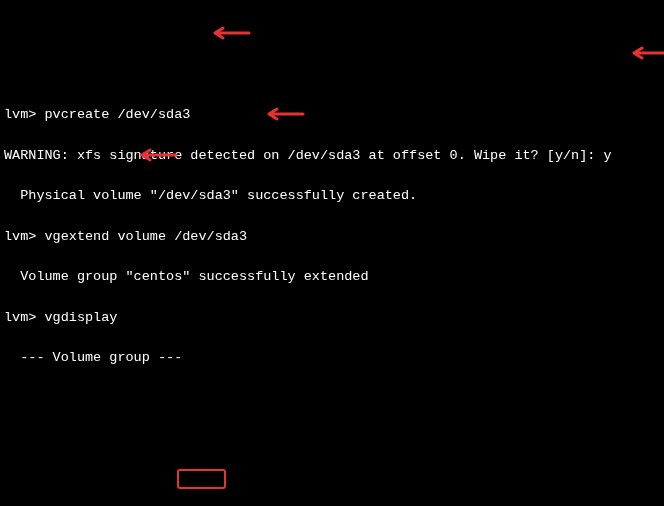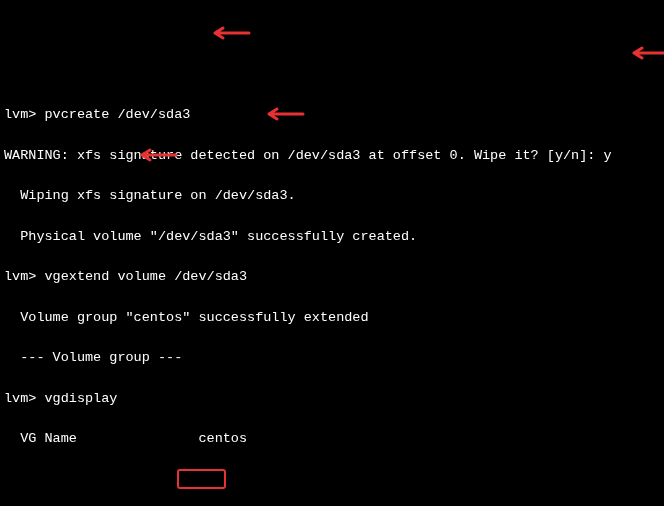--- a/index.html
+++ b/index.html
@@ -37,27 +37,25 @@
     }
   </style>
 </head>
 <body>
 
 
 
 <div>
 <span class="line"><span>lvm&gt; </span><span>pvcreate /dev/sda3</span></span>
 <span class="line"><span>WARNING: xfs signature detected on /dev/sda3 at offset 0. Wipe it? [y/n]: </span><span>y</span></span>
-<span class="line">  Wiping xfs signature on /dev/sda3.</span>
 <span class="line">  Physical volume "/dev/sda3" successfully created.</span>
 <span class="line"><span>lvm&gt; </span><span>vgextend volume /dev/sda3</span></span>
 <span class="line">  Volume group "centos" successfully extended</span>
+<span class="line"><span>lvm&gt; </span><span>vgdisplay</span></span>
 <span class="line">  --- Volume group ---</span>
-<span class="line"><span>lvm&gt; </span><span>vgdisplay</span></span>
-<span class="line">  VG Name               centos</span>
 
 
 
 
 
 
 
 
 
 

